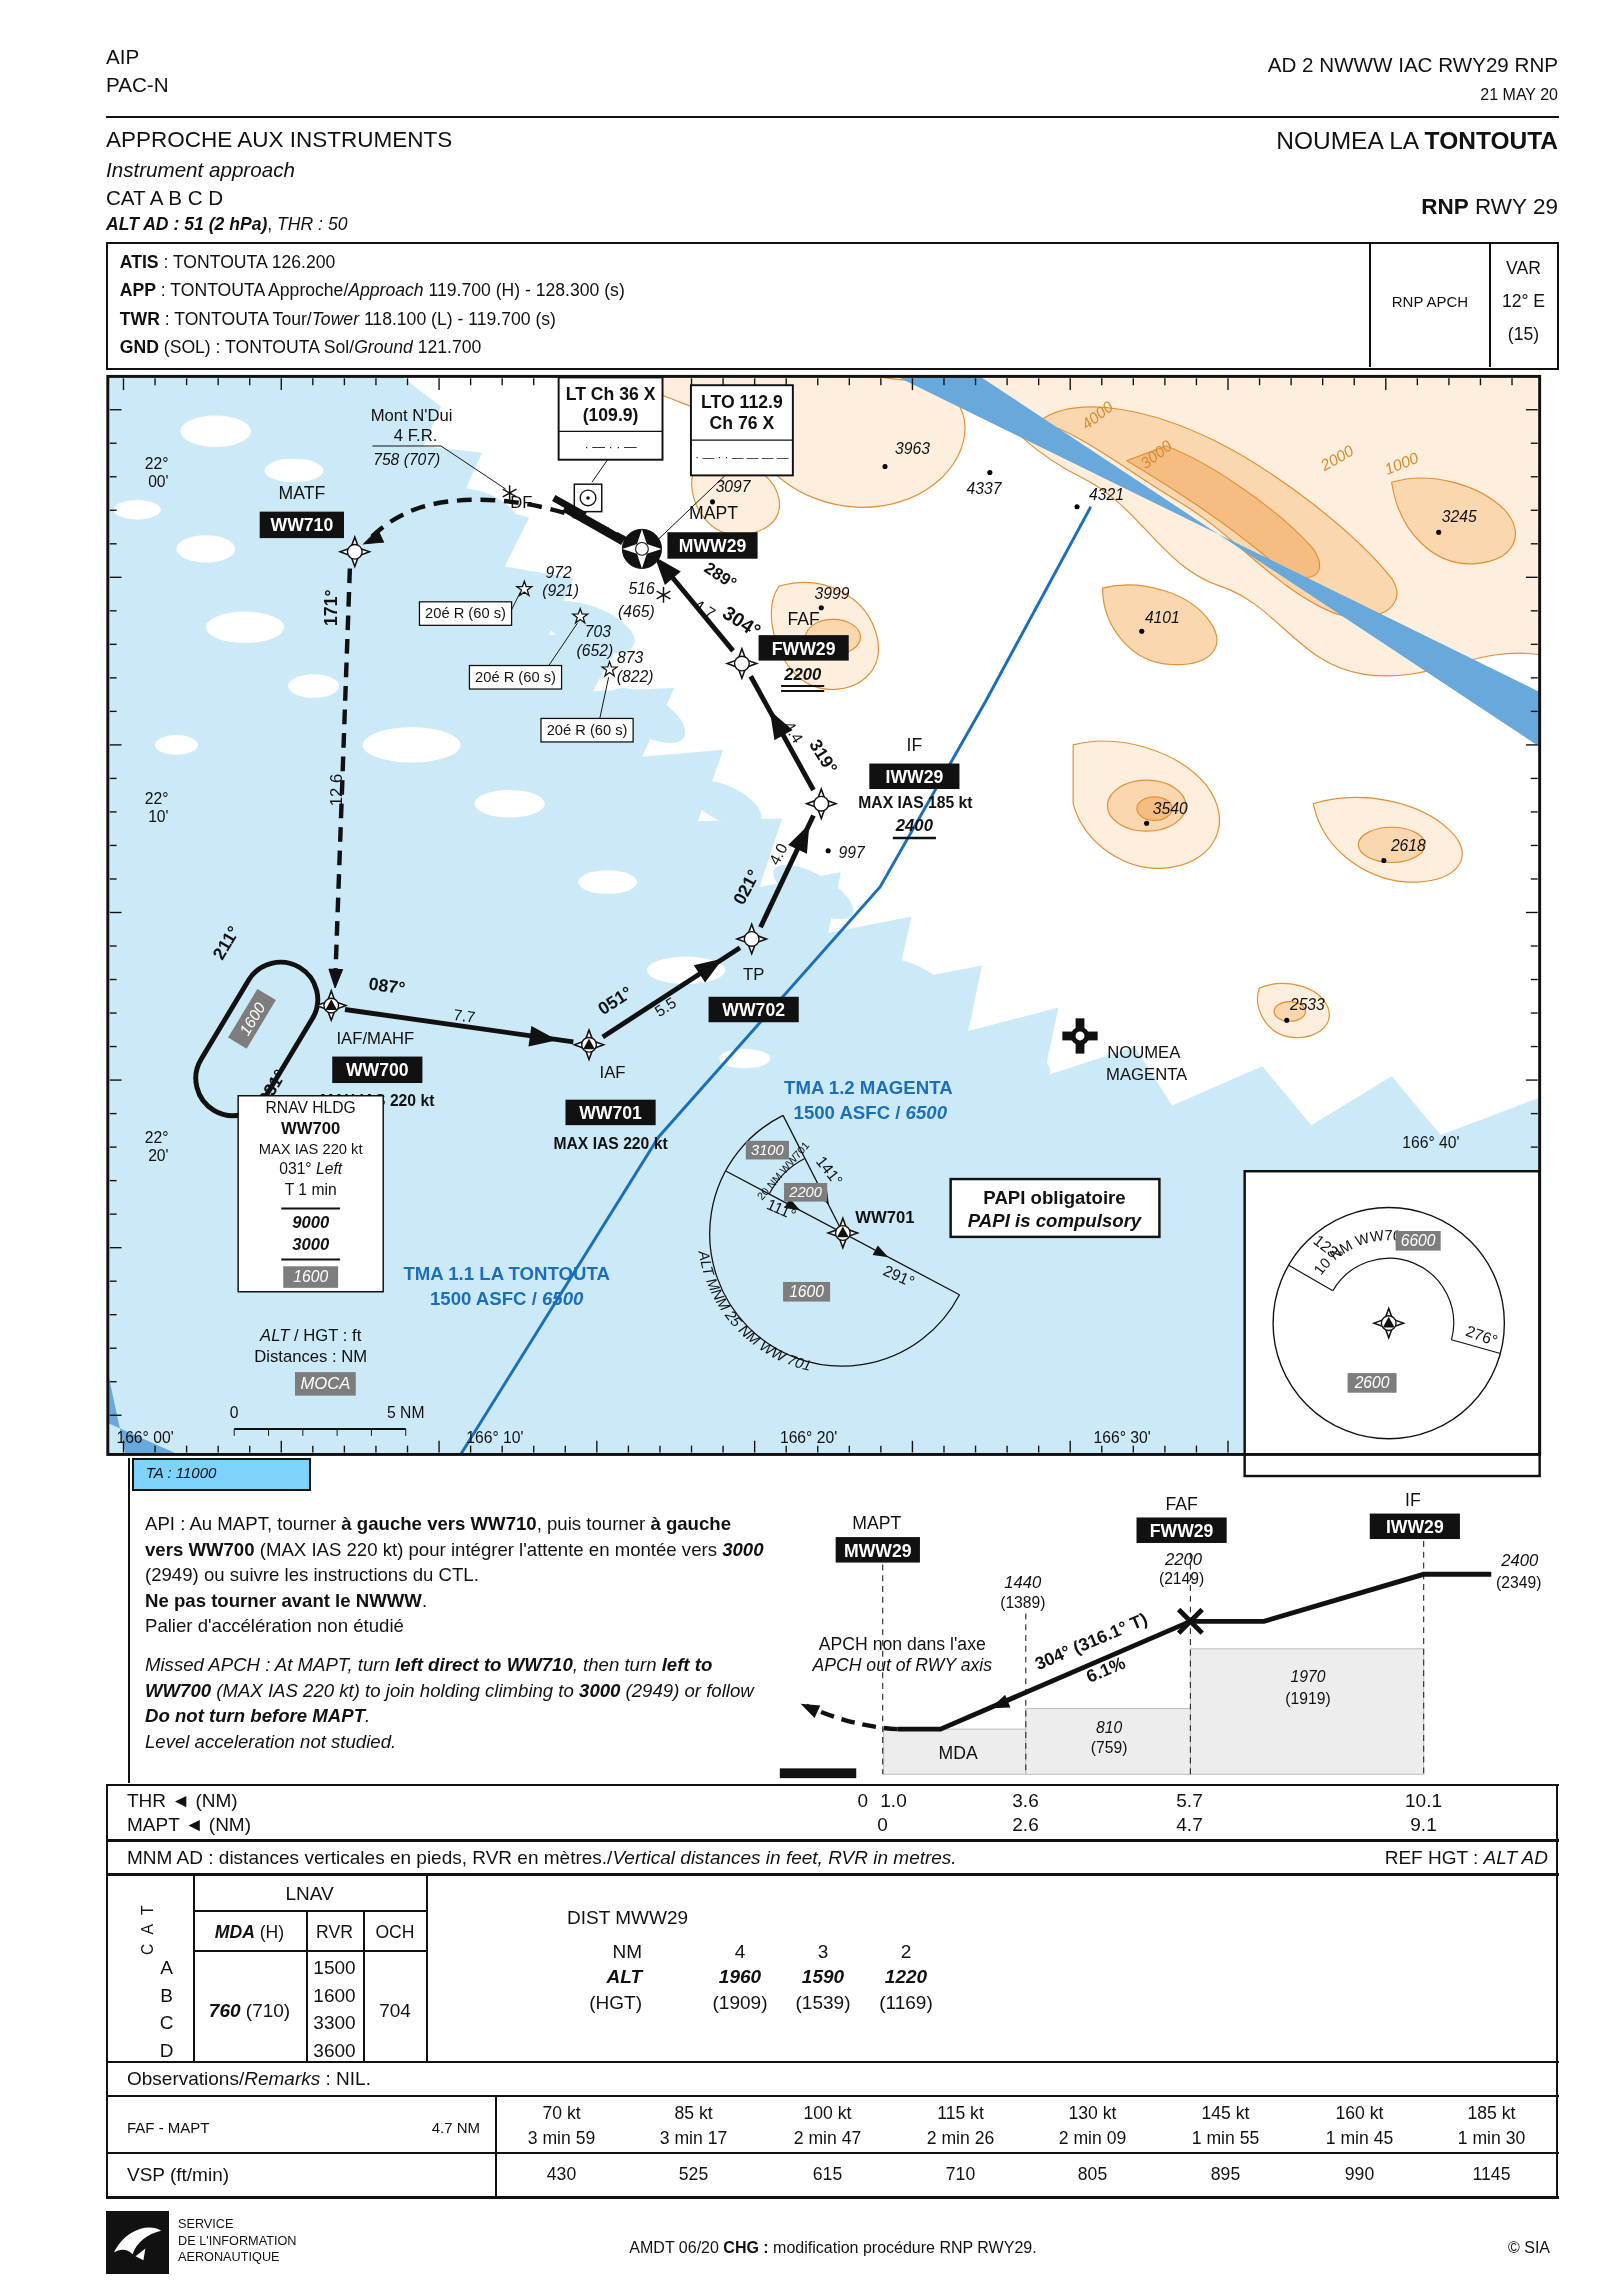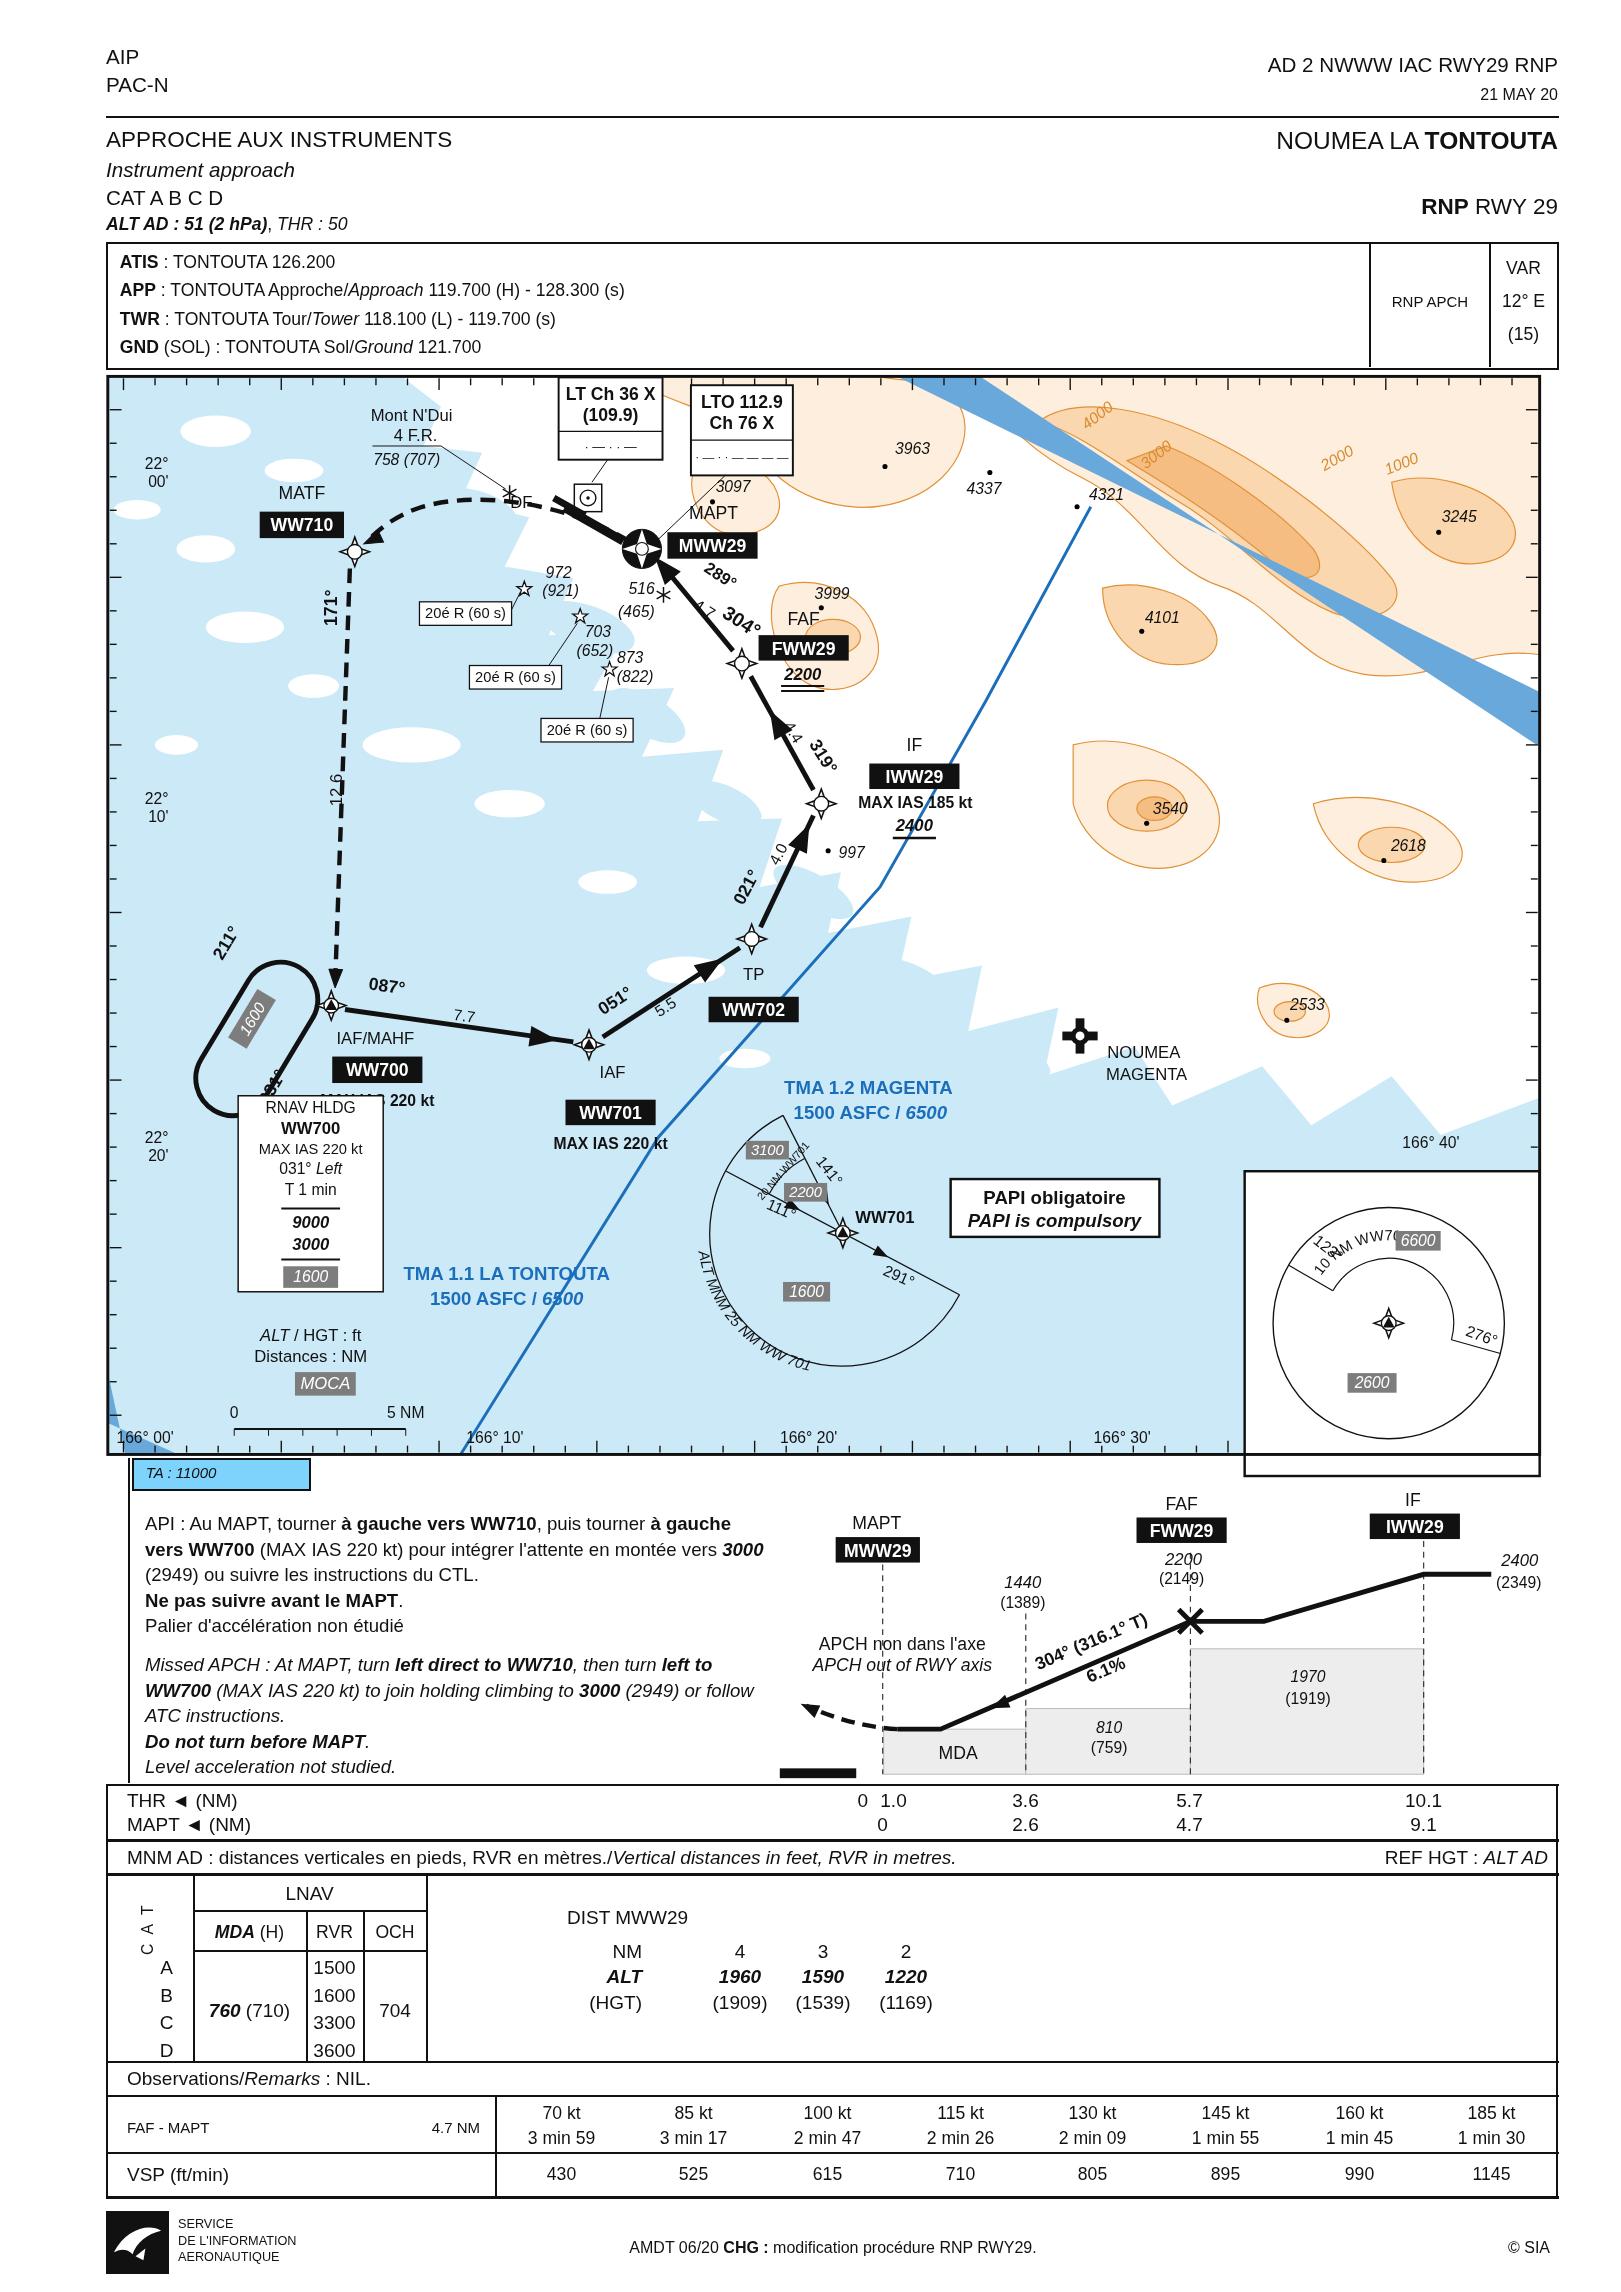--- a/index.html
+++ b/index.html
@@ -555,26 +555,25 @@
 
   <div class="hl" style="left:128px;top:1458px;width:2px;height:325px"></div>
   <div class="abs" style="left:132px;top:1458px;width:179px;height:33px;border:2px solid #111;background:#7dd3fc;box-sizing:border-box">
     <div class="abs f20 i" style="left:11.8px;top:3.9px">TA : 11000</div>
   </div>
 
   <div class="abs" style="left:145px;top:1511px;width:627px">
     <div class="mline"><span class="run-n">API : Au MAPT, tourner </span><span class="run-b">à gauche vers WW710</span><span class="run-n">, puis tourner </span><span class="run-b">à gauche</span></div>
     <div class="mline"><span class="run-b">vers WW700</span><span class="run-n"> (MAX IAS 220 kt) pour intégrer l'attente en montée vers </span><span class="run-bi">3000</span></div>
     <div class="mline"><span class="run-n">(2949) ou suivre les instructions du CTL.</span></div>
-    <div class="mline"><span class="run-b">Ne pas suivre avant le MAPT</span><span class="run-n">.</span></div>
+    <div class="mline"><span class="run-b">Ne pas tourner avant le NWWW</span><span class="run-n">.</span></div>
     <div class="mline"><span class="run-n">Palier d'accélération non étudié</span></div>
     <div style="height:13.7px"></div>
     <div class="mline"><span class="run-i">Missed APCH : At MAPT, turn </span><span class="run-bi">left direct to WW710</span><span class="run-i">, then turn </span><span class="run-bi">left to</span></div>
     <div class="mline"><span class="run-bi">WW700</span><span class="run-i"> (MAX IAS 220 kt) to join holding climbing to </span><span class="run-bi">3000</span><span class="run-i"> (2949) or follow</span></div>
-    <div class="mline"><span class="run-i">ATC instructions.</span></div>
     <div class="mline"><span class="run-bi">Do not turn before MAPT</span><span class="run-i">.</span></div>
     <div class="mline"><span class="run-i">Level acceleration not studied.</span></div>
   </div>
 
   <svg class="abs" style="left:765px;top:1492px" width="794" height="294" viewBox="780 1522 810 300">
     <rect x="901" y="1764" width="145" height="46" fill="#ededed" stroke="#bbb"></rect>
     <rect x="1046" y="1743" width="168" height="67" fill="#ededed" stroke="#bbb"></rect>
     <rect x="1214" y="1682" width="238" height="128" fill="#ededed" stroke="#bbb"></rect>
     <g stroke="#333" stroke-width="1.2" stroke-dasharray="6,5">
       <line x1="900" y1="1596" x2="900" y2="1810"></line>

